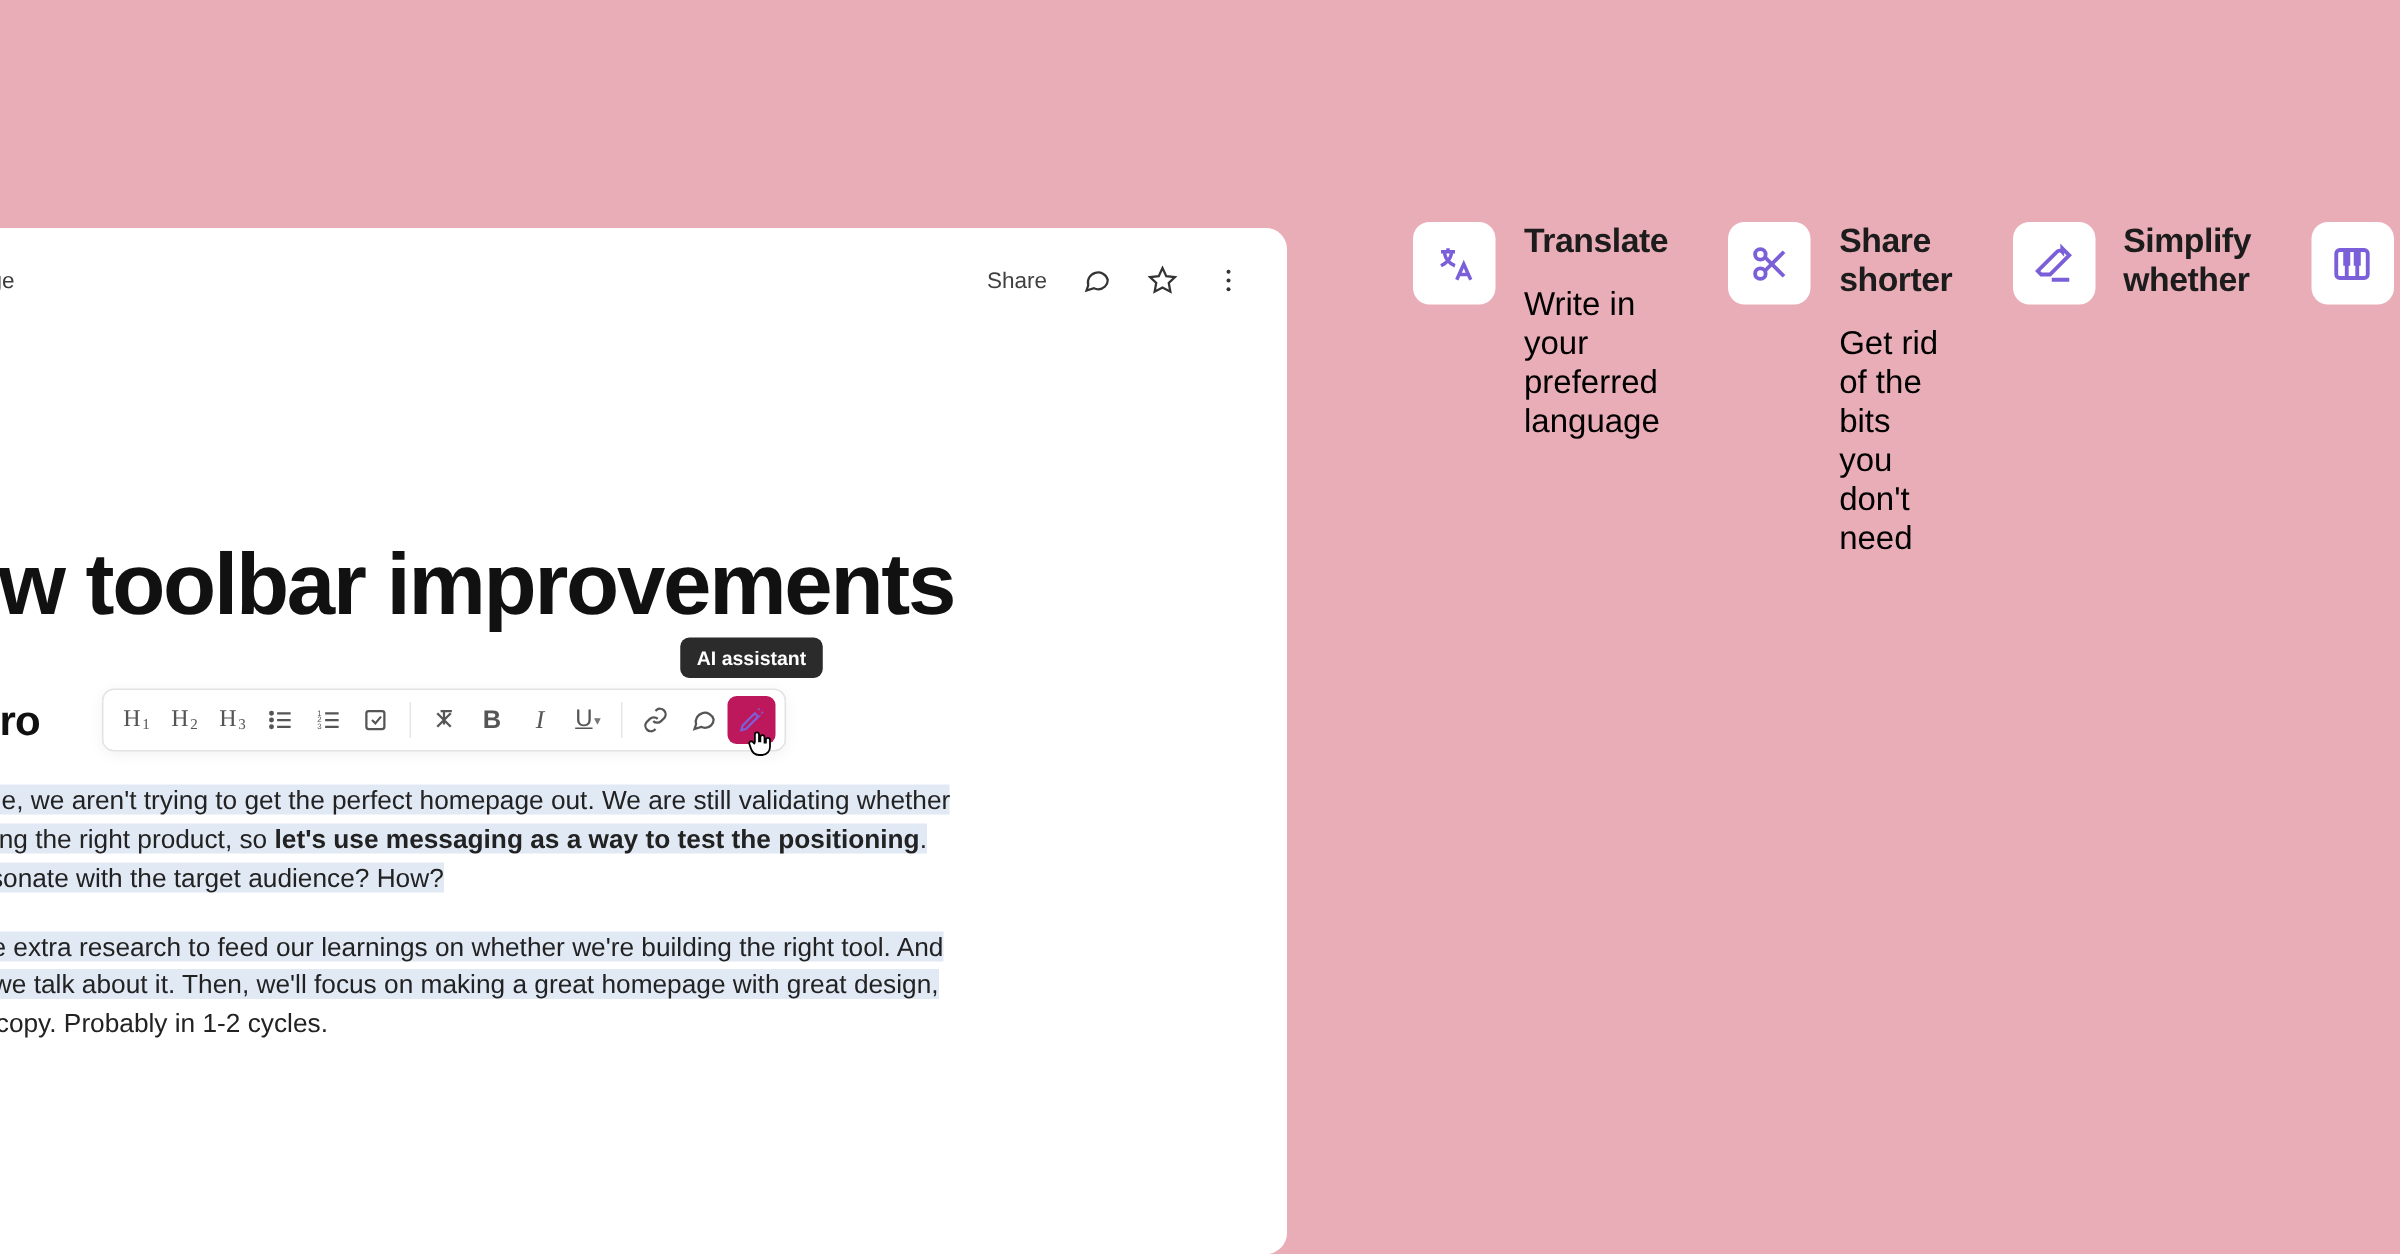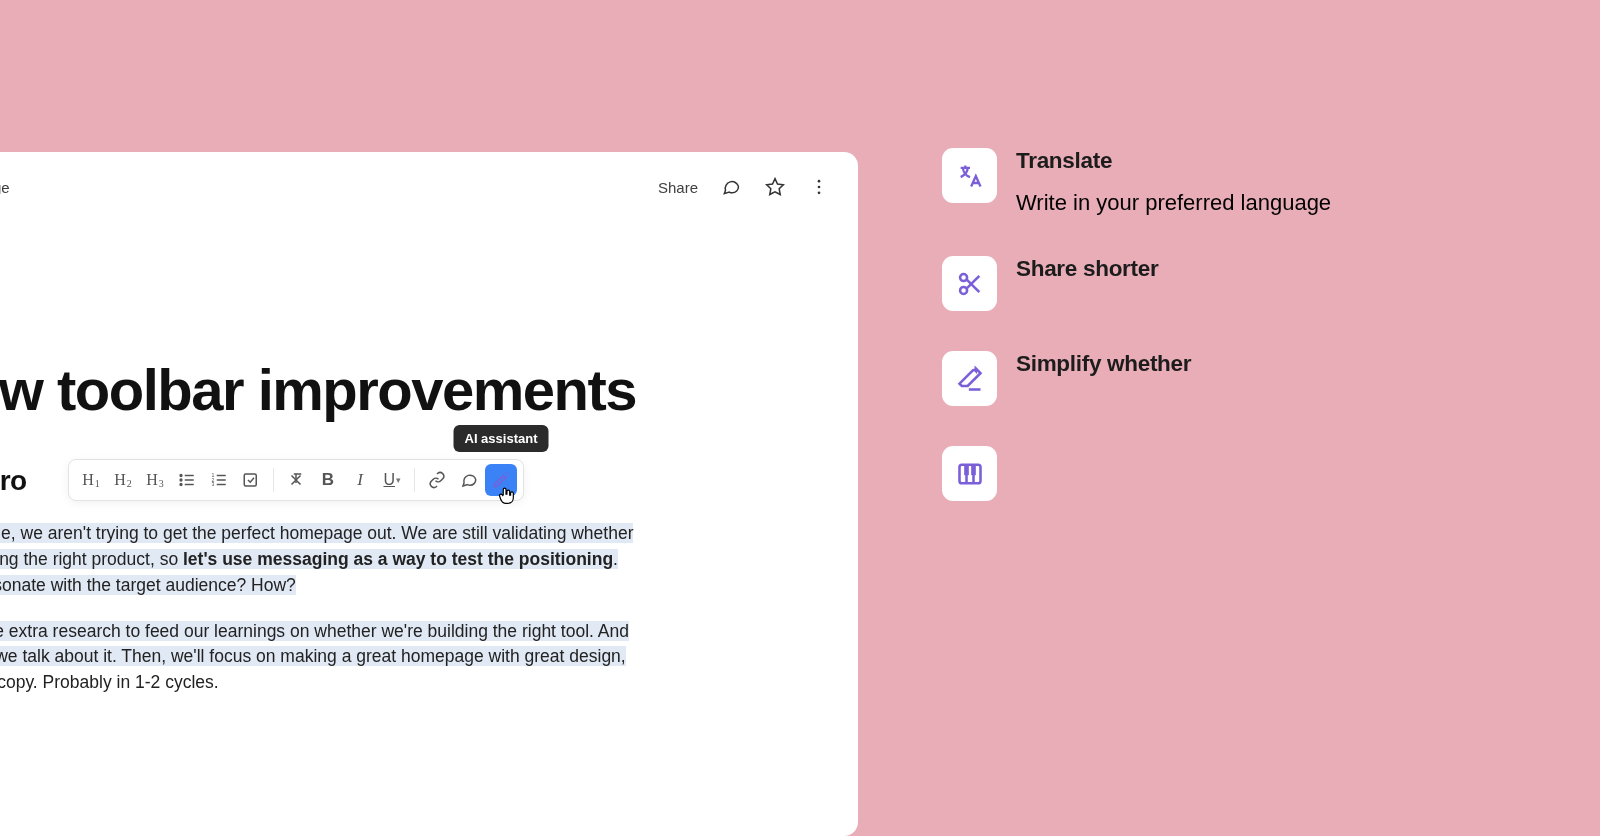--- a/index.html
+++ b/index.html
@@ -83,21 +83,21 @@
     box-shadow: 0 2px 10px rgba(0,0,0,0.06);
   }
   .tbtn {
     width: 32px; height: 32px;
     display: inline-flex; align-items: center; justify-content: center;
     border-radius: 6px;
     color: #555;
     cursor: pointer;
     position: relative;
   }
-  .tbtn.active { background: #3b82f6; font-weight: bold; }
+  .tbtn.active { background: #be185d; font-weight: bold; }
   .tsep { width: 1px; height: 24px; background: #e6e6e6; margin: 0 6px; }
 
   .tooltip {
     position: absolute;
     bottom: 44px;
     left: 50%;
     transform: translateX(-50%);
     background: #2b2b2b;
     color: #fff;
     font-size: 13px;
@@ -122,21 +122,21 @@
   .hl { background: #e1e9f5; }
   .bold { font-weight: 700; }
 
   
   .features {
     position: absolute;
     left: 942px;
     top: 148px;
     width: 560px;
     display: flex;
-    flex-direction: column;
+    flex-direction: row;
     gap: 40px;
   }
   .feature {
     display: flex;
     align-items: flex-start;
     gap: 19px;
   }
   .feature-icon {
     width: 55px; height: 55px;
     background: #fff;
@@ -300,20 +300,21 @@
     <div class="feature-icon">
       <svg width="28" height="28" viewBox="0 0 24 24" fill="none" stroke="currentColor" stroke-width="2.2">
           <circle cx="6.5" cy="6.5" r="3"></circle>
           <circle cx="6.5" cy="17.5" r="3"></circle>
           <line x1="9" y1="8" x2="20" y2="19"></line>
           <line x1="9" y1="16" x2="20" y2="5"></line>
         </svg>
     </div>
     <div class="feature-text">
       <div class="feature-title">Share shorter</div>
+      <div class="feature-desc">Get rid of the bits you don't need</div>
     </div>
   </div>
 
   <div class="feature">
     <div class="feature-icon">
       <svg width="28" height="28" viewBox="0 0 24 24" fill="none" stroke="currentColor" stroke-width="2.2">
           <path d="M17 3l4 4-11 11H5l-2-2 11-11a2 2 0 0 1 3 0z"></path>
           <line x1="11" y1="21" x2="21" y2="21"></line>
         </svg>
     </div>

